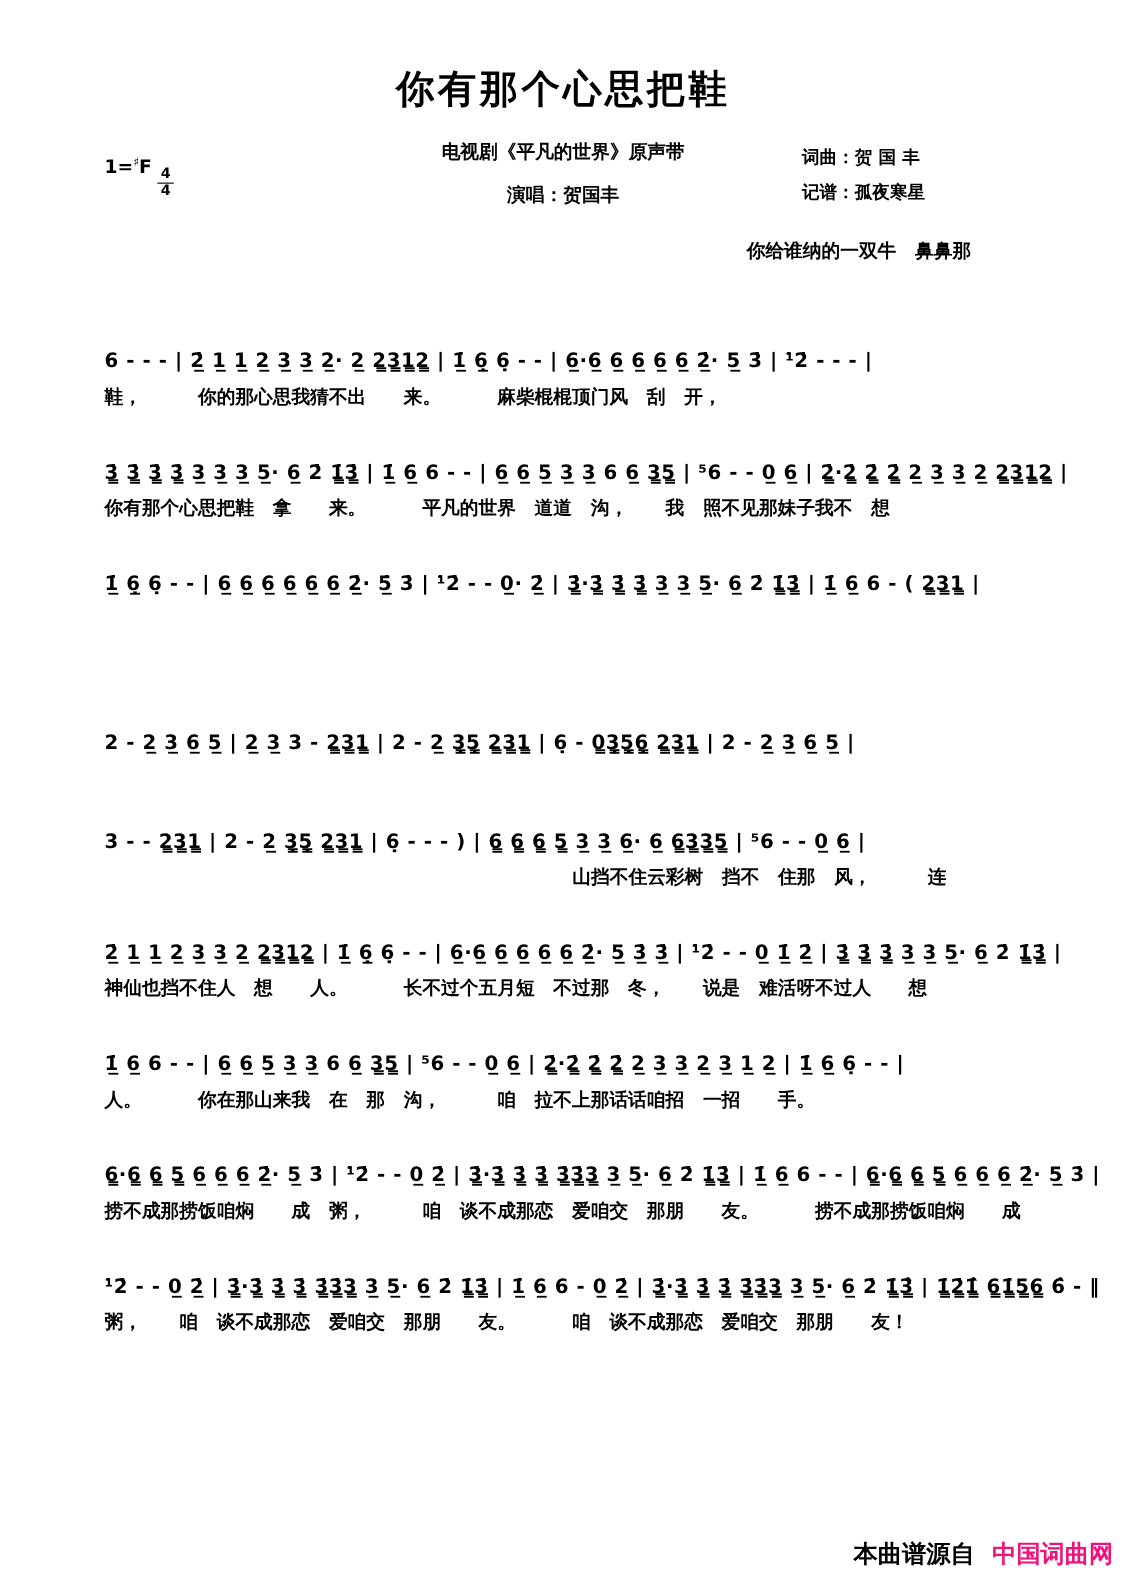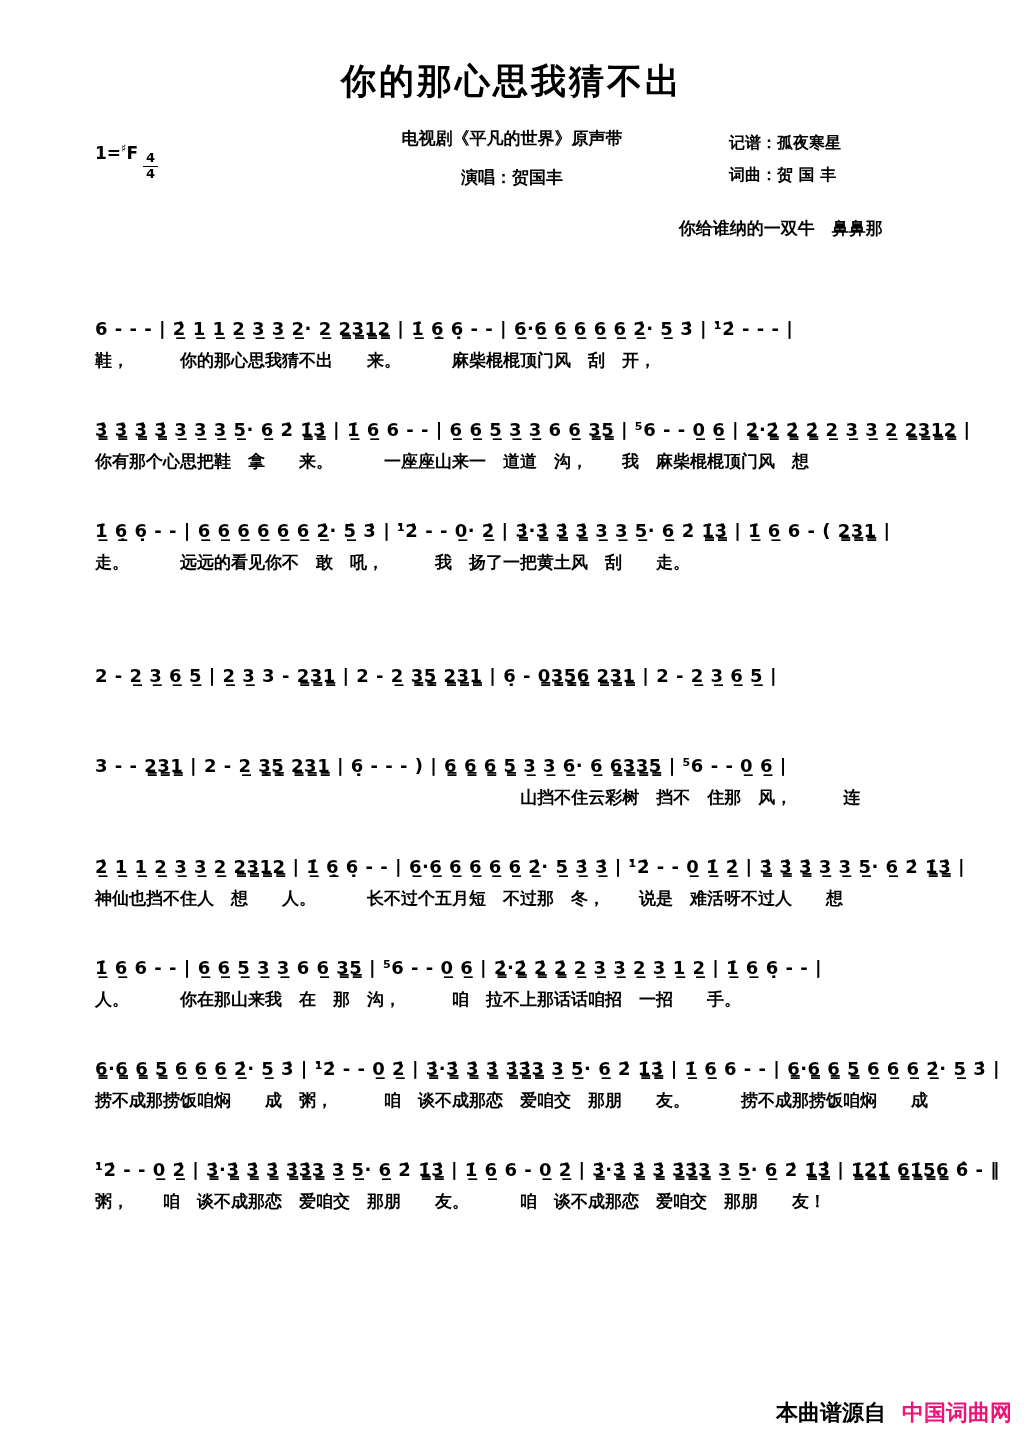--- a/index.html
+++ b/index.html
@@ -44,57 +44,56 @@
     position:absolute;right:12px;bottom:20px;
     font-size:22px;font-weight:bold;white-space:nowrap;
   }
   .footer .src-name{color:#f01278;margin-left:16px;}
 </style>
 </head>
 <body>
 
 <div class="sheet">
 
-  <h1 class="title">你的那心思我猜不出</h1>
+  <h1 class="title">你有那个心思把鞋</h1>
 
   <div class="header-row">
     <div class="keysig"><span>1=</span><sup>♯</sup><span>F</span><span class="frac">
           <span class="top">4</span>
           <span>4</span>
         </span>
     </div>
     <div class="center-col">
       <div class="subtitle">电视剧《平凡的世界》原声带</div>
       <div class="singer">演唱：贺国丰</div>
     </div>
     <div class="credits">
+      <div>词曲：贺 国 丰</div>
       <div>记谱：孤夜寒星</div>
-      <div>词曲：贺 国 丰</div>
     </div>
   </div>
 
   <div class="systems">
 
     <div class="system">
       <div class="lyrics lyr-indent-right">你给谁纳的一双牛　鼻鼻那</div>
     </div>
 
     <div class="system">
       <div class="notation">6 - - - | 2̲̇ 1̲ 1̲ 2̲ 3̲ 3̲ 2̲· 2̲ 2̳3̳1̳2̳ | 1̲̇ 6̣̲ 6̣ - - | 6̲·6̲ 6̲ 6̲ 6̲ 6̲ 2̲̇· 5̲ 3̇ | ¹̇2̇ - - - |</div>
       <div class="lyrics">鞋，　　　你的那心思我猜不出　　来。　　　麻柴棍棍顶门风　刮　开，</div>
     </div>
 
     <div class="system">
       <div class="notation">3̳̇ 3̳̇ 3̳̇ 3̳̇ 3̲ 3̲ 3̲ 5̲· 6̲ 2̇ 1̳̇3̳̇ | 1̲̇ 6̲ 6 - - | 6̲ 6̲ 5̲ 3̲ 3̲ 6 6̲ 3̳5̳ | ⁵6 - - 0̲ 6̲ | 2̳̇·2̳̇ 2̳̇ 2̳̇ 2̲ 3̲ 3̲ 2̲ 2̳3̳1̳2̳ |</div>
-      <div class="lyrics">你有那个心思把鞋　拿　　来。　　　一座座山来一　道道　沟，　　我　麻柴棍棍顶门风　想</div>
+      <div class="lyrics">你有那个心思把鞋　拿　　来。　　　平凡的世界　道道　沟，　　我　照不见那妹子我不　想</div>
     </div>
 
     <div class="system">
       <div class="notation">1̲̇ 6̣̲ 6̣ - - | 6̲ 6̲ 6̲ 6̲ 6̲ 6̲ 2̲̇· 5̲̇ 3̇ | ¹̇2̇ - - 0̲· 2̲̇ | 3̳̇·3̳̇ 3̳̇ 3̳̇ 3̲ 3̲ 5̲· 6̲ 2̇ 1̳̇3̳̇ | 1̲̇ 6̲ 6 - ( 2̳3̳1̳ |</div>
-      <div class="lyrics">走。　　　远远的看见你不　敢　吼，　　　我　扬了一把黄土风　刮　　走。</div>
     </div>
 
     <div class="system no-lyrics">
       <div class="notation">2 - 2̲ 3̲ 6̲ 5̲ | 2̲ 3̲ 3 - 2̳3̳1̳ | 2 - 2̲ 3̣̳5̣̳ 2̳3̳1̳ | 6̣ - 0̳3̣̳5̣̳6̣̳ 2̳3̳1̳ | 2 - 2̲ 3̲ 6̲ 5̲ |</div>
     </div>
 
     <div class="system">
       <div class="notation">3 - - 2̳3̳1̳ | 2 - 2̲ 3̣̳5̣̳ 2̳3̳1̳ | 6̣ - - - ) | 6̳ 6̳ 6̳ 5̳ 3̲ 3̲ 6̲· 6̲ 6̳3̳3̳5̳ | ⁵6 - - 0̲ 6̲ |</div>
       <div class="lyrics lyr-indent-mid">山挡不住云彩树　挡不　住那　风，　　　连</div>
     </div>

